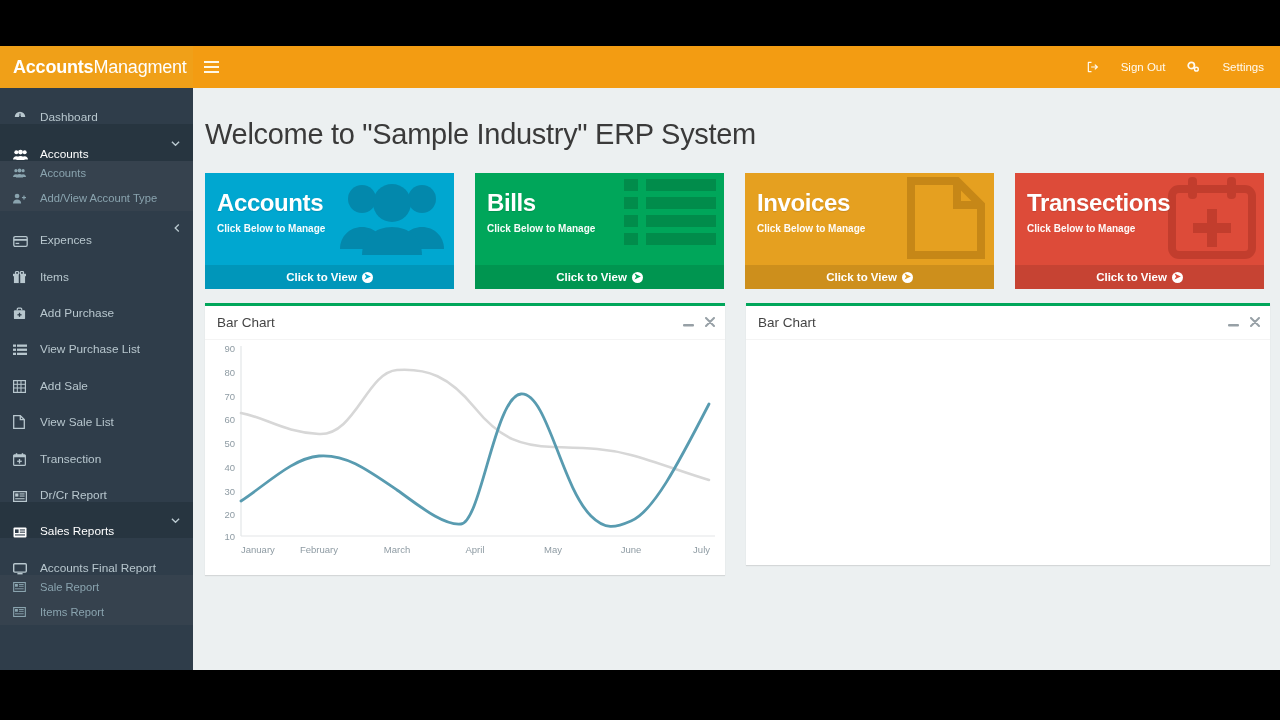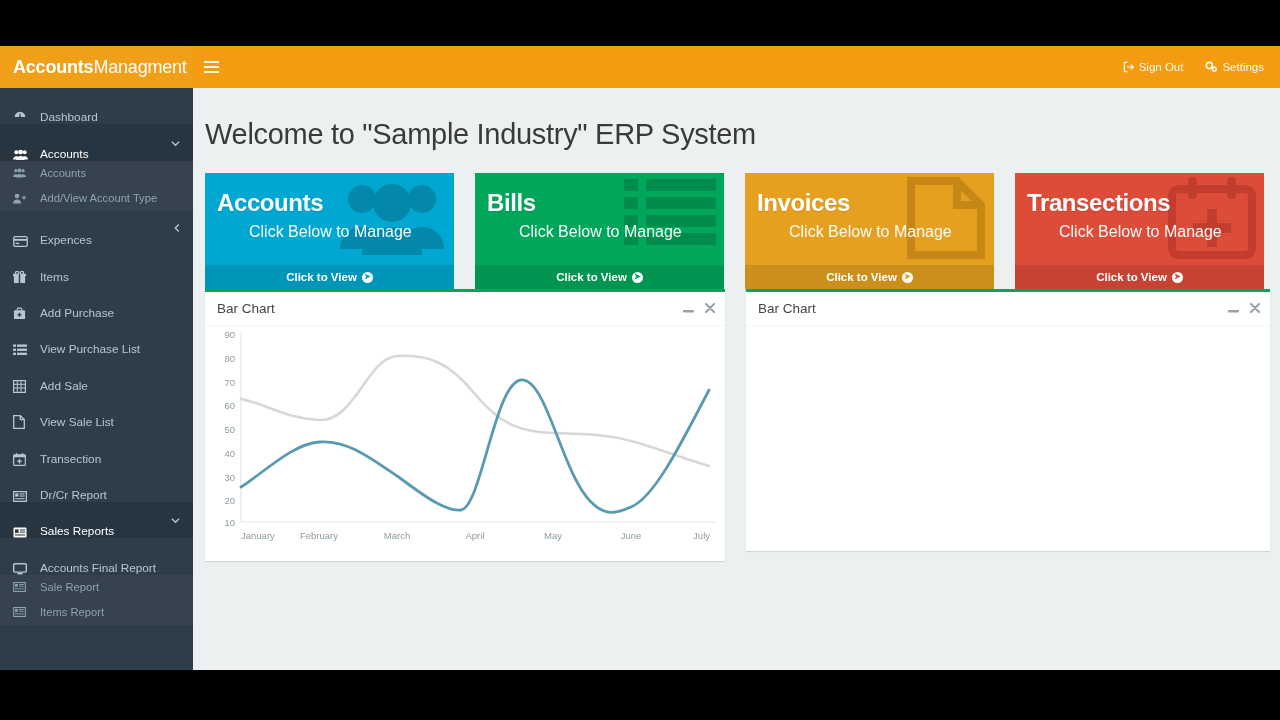--- a/index.html
+++ b/index.html
@@ -47,21 +47,21 @@
   }
   .navbar-right {
     margin-left: auto;
     display: flex; align-items: center;
     padding-right: 16px;
     gap: 22px;
   }
   .nav-link {
     color: #fffaf0;
     font-size: 11.5px;
-    display: flex; align-items: center; gap: 4px;
+    display: flex; align-items: center; gap: 22px;
     cursor: pointer;
     white-space: nowrap;
   }
   .nav-link svg { display:block; }
 
   
   .sidebar {
     position: absolute; left:0; top:42px;
     width: 193px; height: 582px;
     background: #2f3d4a;
@@ -139,24 +139,23 @@
   }
   .card-title {
     position: relative; z-index: 2;
     font-size: 24px; font-weight: 700;
     padding: 16px 0 0 12px;
     letter-spacing: -0.4px;
     text-shadow: 0 1px 1px rgba(0,0,0,0.12);
   }
   .card-sub {
     position: relative; z-index: 2;
-    font-size: 16px; font-weight: 400;
+    font-size: 10px; font-weight: 700;
     padding: 6px 0 0 12px;
     opacity: .97;
-    margin-left: 32px;
   }
   .card-icon {
     position: absolute; right: 8px; top: 4px;
     z-index: 1; opacity: .28;
   }
   .card-foot {
     position: absolute; left:0; bottom:0;
     width: 100%; height: 24px;
     display:flex; align-items:center; justify-content:center;
     gap: 5px;
@@ -175,21 +174,21 @@
   .card.green  { background: #00a65a; }
   .card.green  .card-foot .arrow { color:#00a65a; }
   .card.orange { background: #e5a020; }
   .card.orange .card-foot .arrow { color:#e5a020; }
   .card.red    { background: #dd4b39; }
   .card.red    .card-foot .arrow { color:#dd4b39; }
 
   
   .panels {
     display: flex;
-    padding: 0 10px 0 12px;
+    padding: 14px 10px 0 12px;
     gap: 21px;
   }
   .panel {
     background: #fff;
     border-top: 3px solid #00a65a;
     box-shadow: 0 1px 1px rgba(0,0,0,0.10);
   }
   .panel-a { width: 520px; height: 272px; }
   .panel-b { width: 525px; height: 262px; }
   .panel-head {

